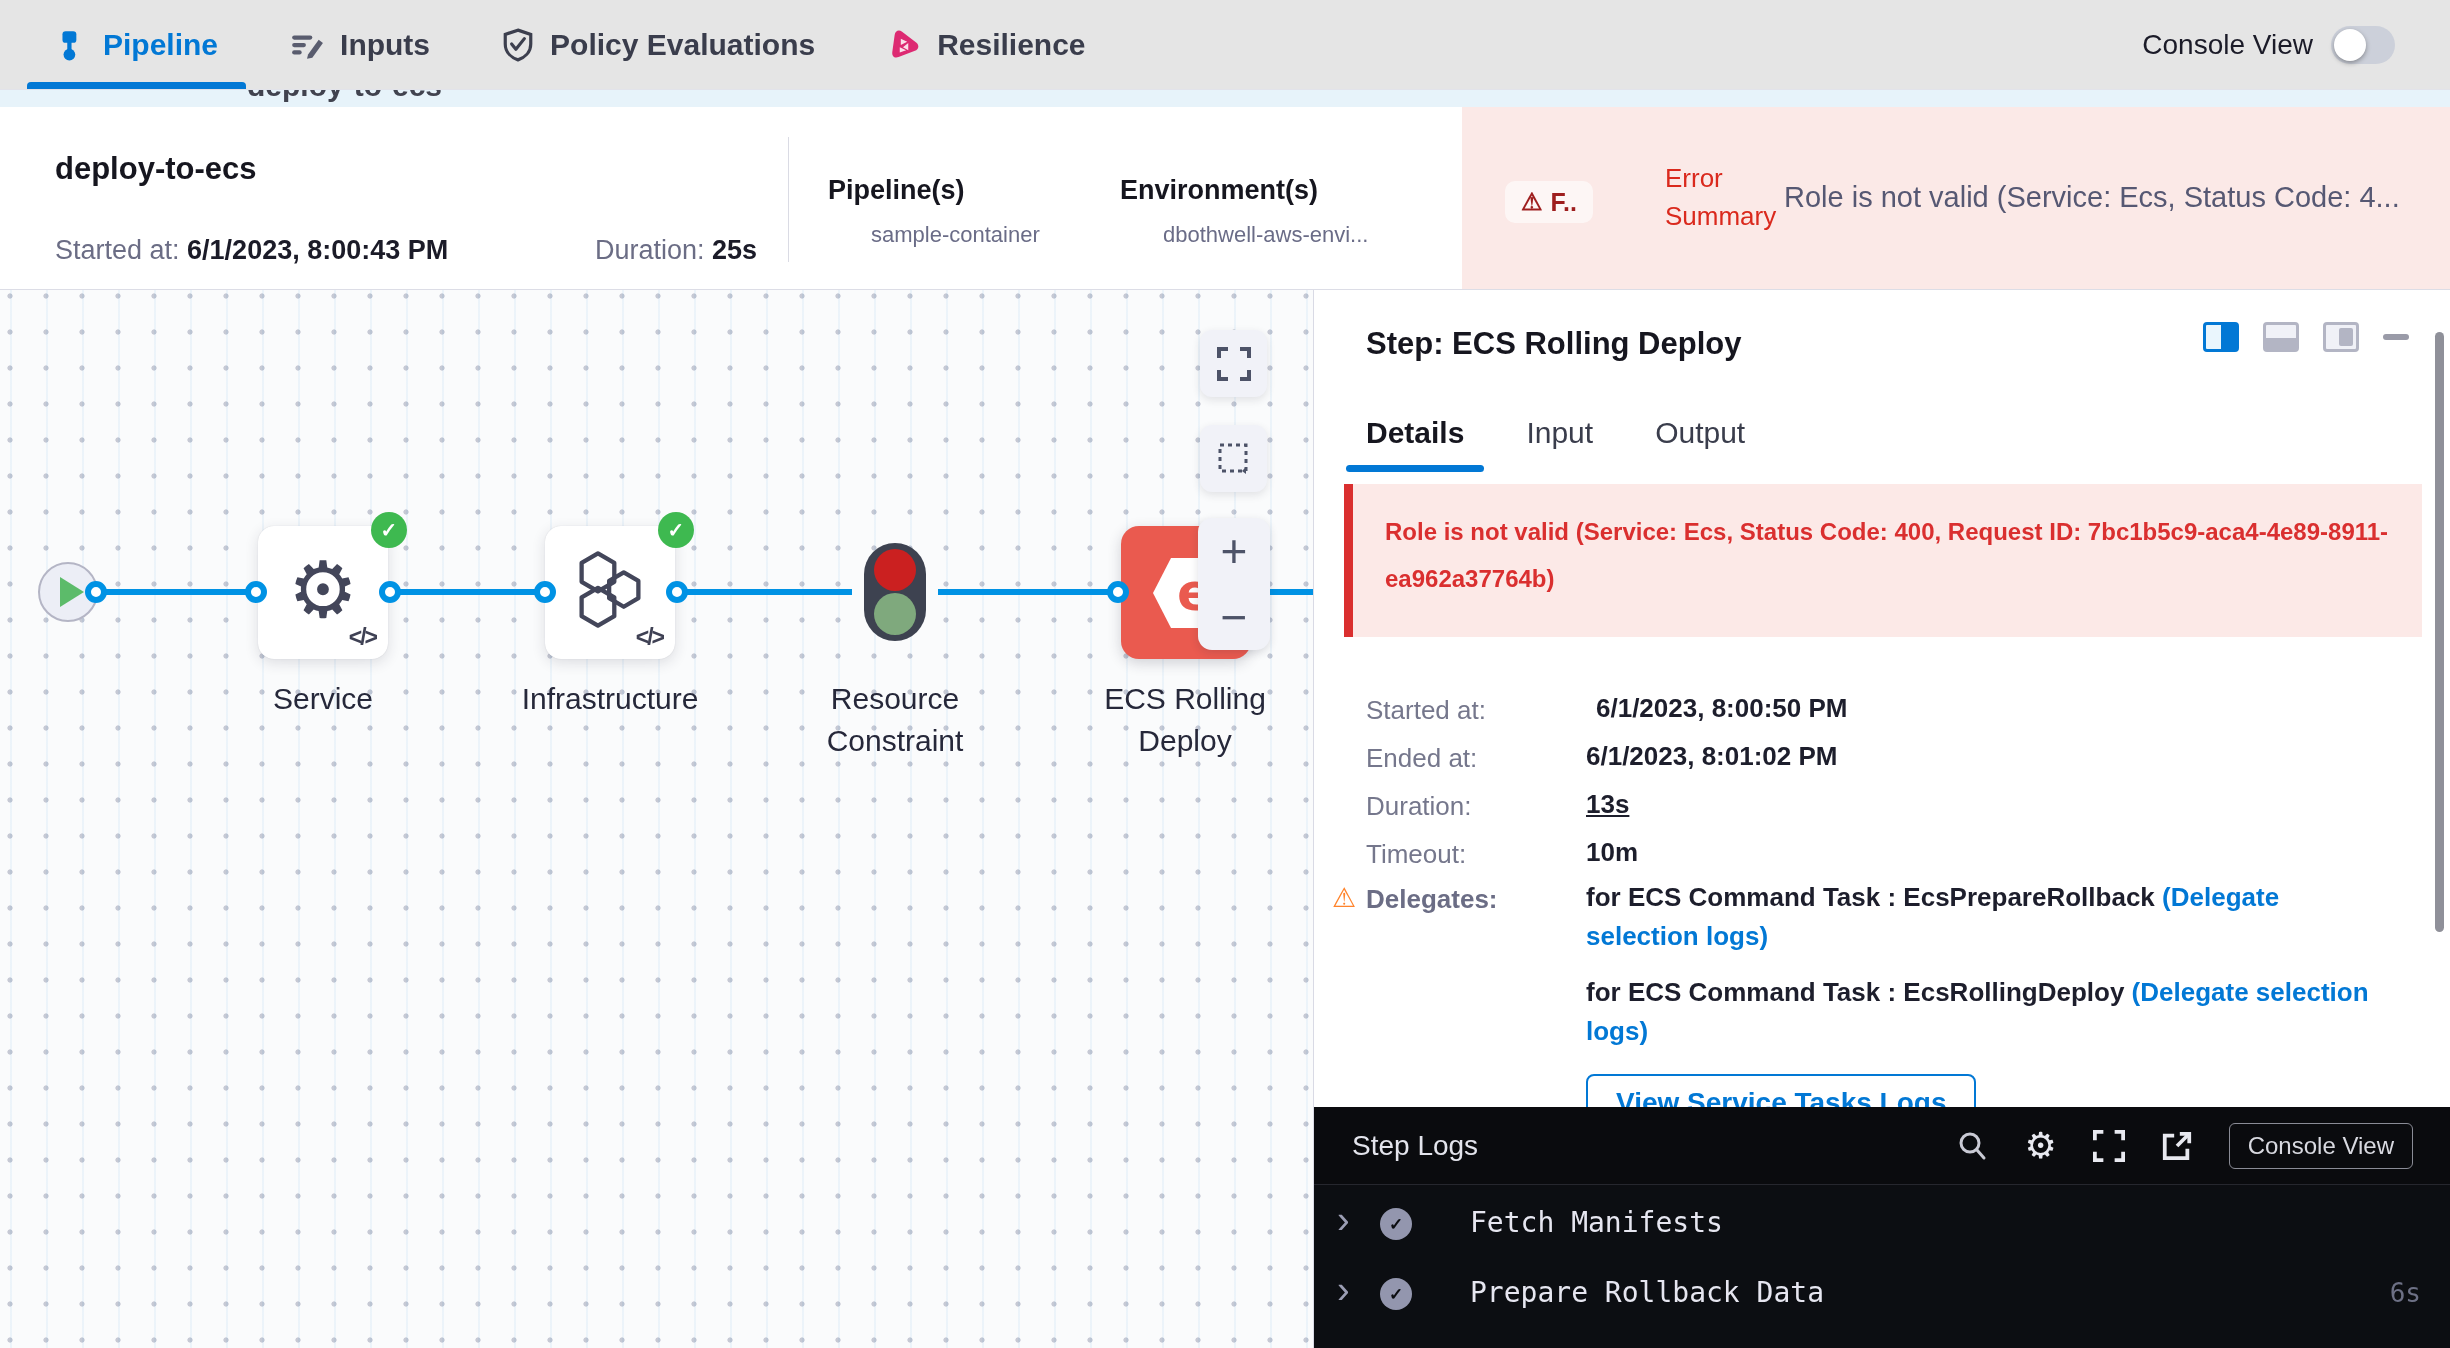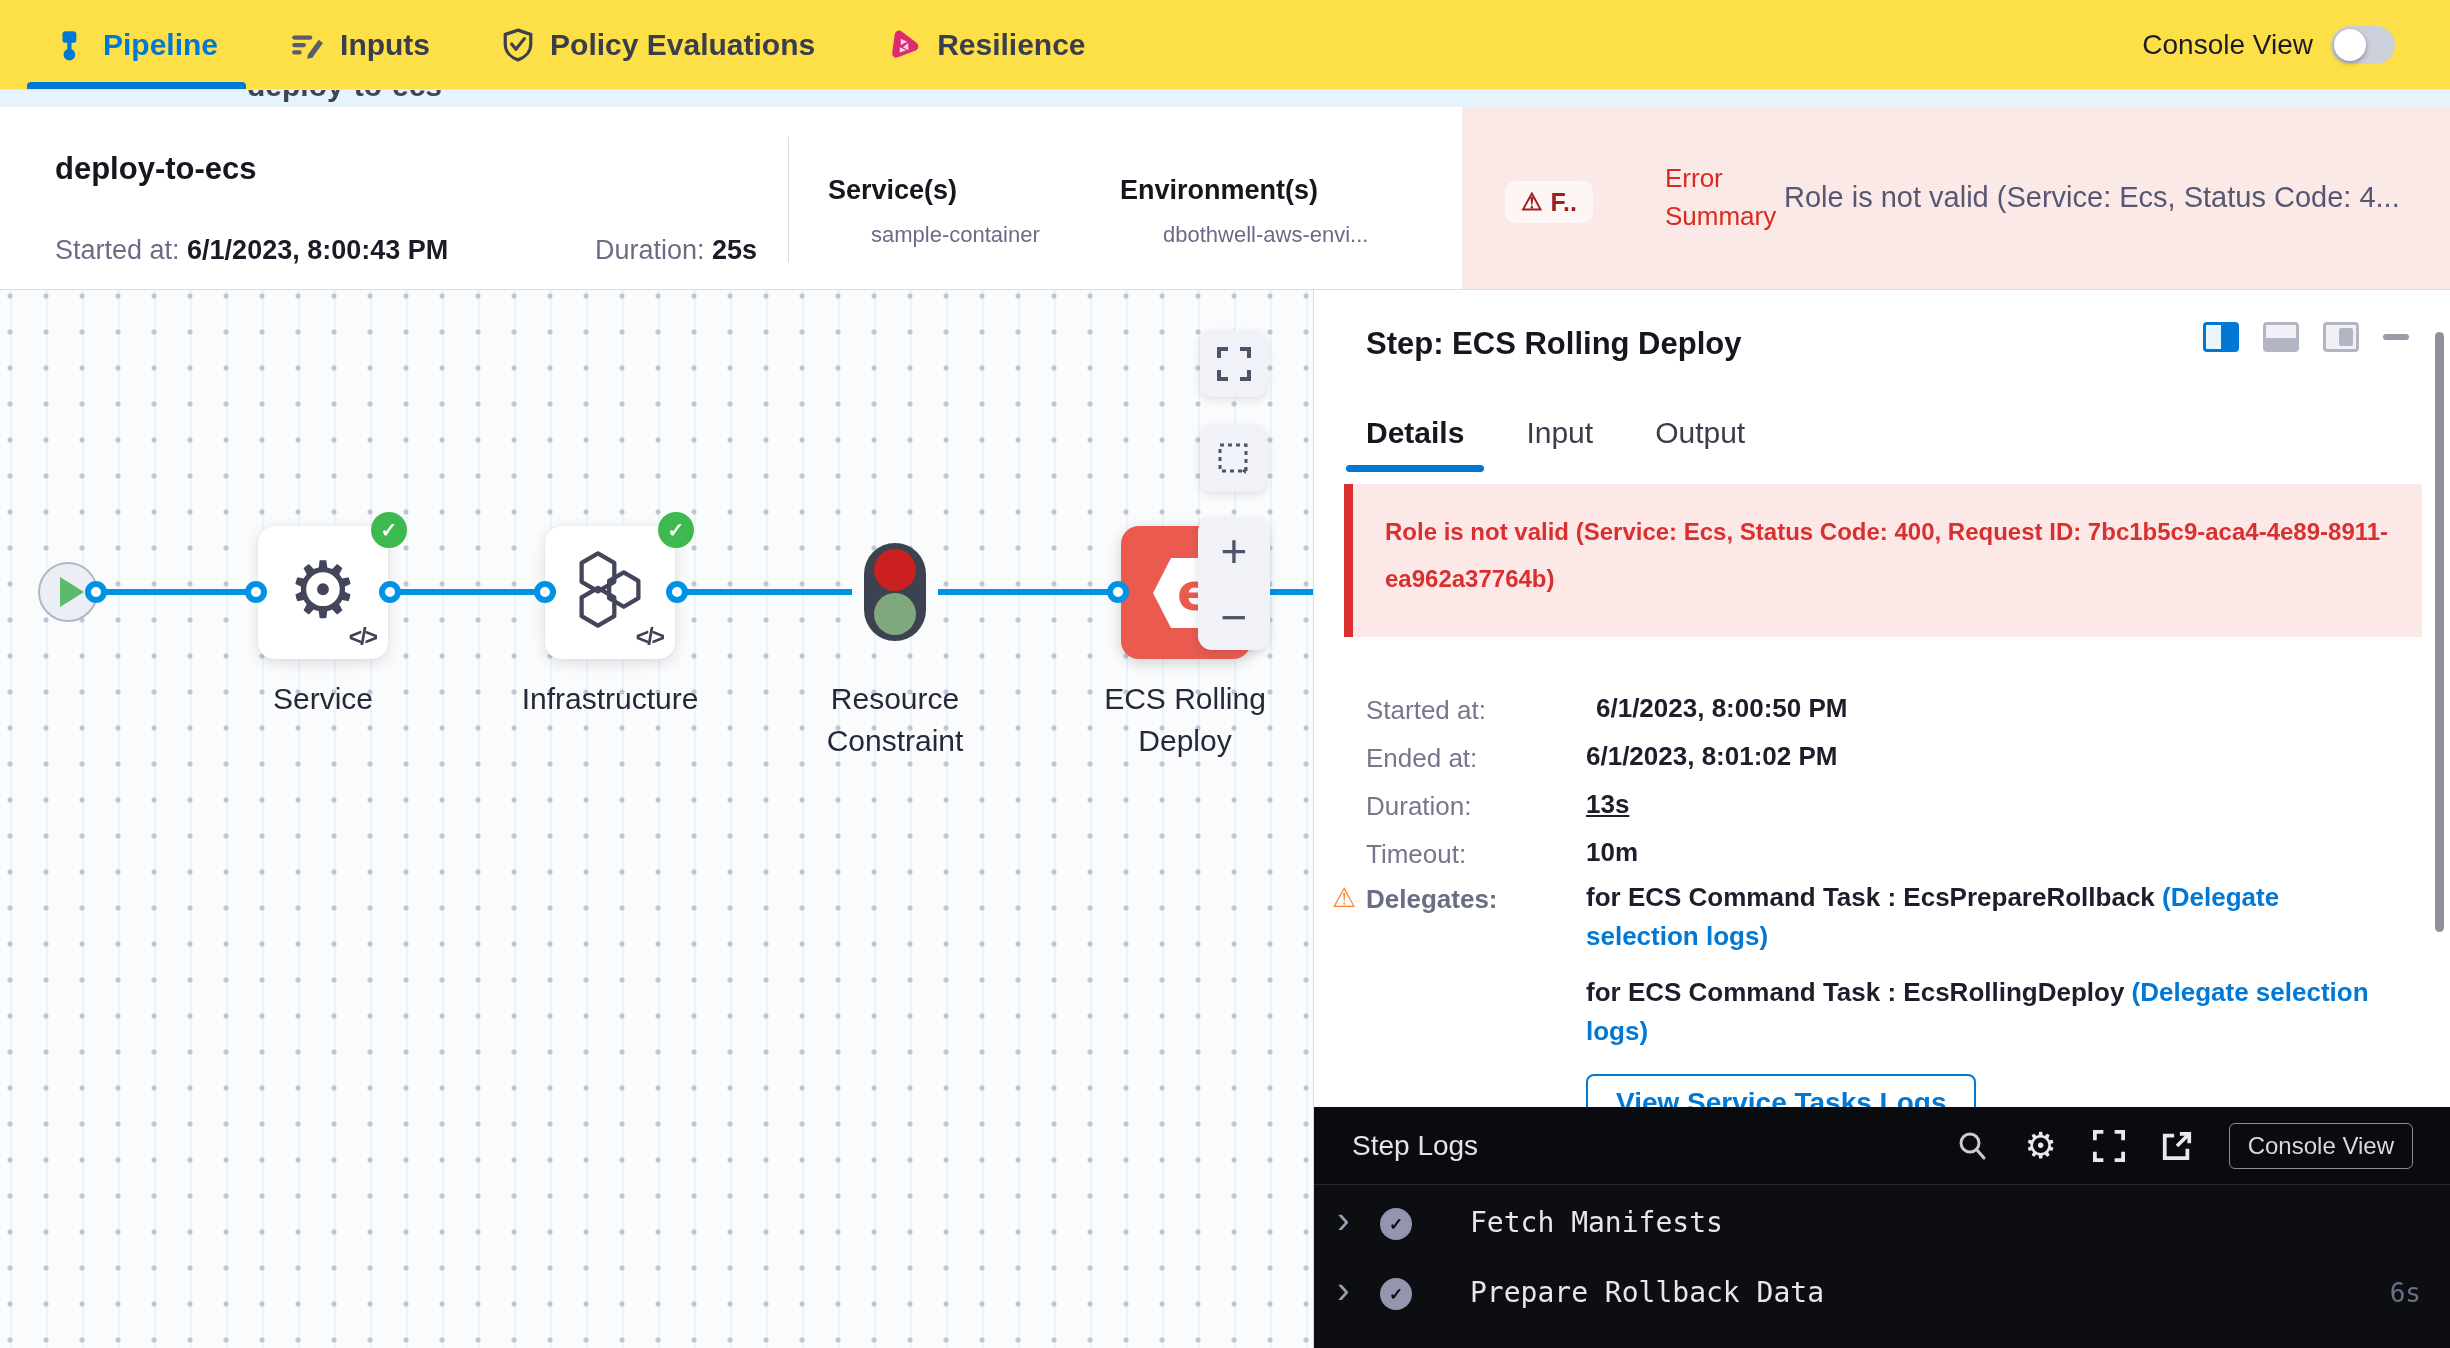--- a/index.html
+++ b/index.html
@@ -1,20 +1,20 @@
 <!DOCTYPE html>
 <html><head>
 <meta charset="utf-8">
 <style>
   * { margin:0; padding:0; box-sizing:border-box; }
   html,body { width:2450px; height:1348px; }
   body { font-family:"Liberation Sans", sans-serif; background:#fff; position:relative; overflow:hidden; color:#1b1b28; }
 
   
-  .topnav { position:absolute; left:0; top:0; width:2450px; height:90px; background:#fde047; border-bottom:1px solid #e2e3ea; display:flex; align-items:center; padding:0 55px; z-index:30; }
+  .topnav { position:absolute; left:0; top:0; width:2450px; height:90px; background:#e5e5e5; border-bottom:1px solid #e2e3ea; display:flex; align-items:center; padding:0 55px; z-index:30; }
   .nav-tabs { display:flex; align-items:center; gap:72px; height:100%; }
   .nav-tab { display:flex; align-items:center; gap:16px; height:100%; position:relative; font-size:30px; font-weight:600; color:#3a3d4c; cursor:pointer; }
   .nav-tab.active { color:#0278d5; }
   .nav-tab.active::after { content:''; position:absolute; left:-28px; right:-28px; bottom:0; height:7px; background:#0278d5; border-radius:4px 4px 0 0; }
   .nav-tab svg { display:block; }
   .console-view { margin-left:auto; display:flex; align-items:center; gap:18px; }
   .console-view .cv-label { font-size:28px; color:#1b1b28; }
   .toggle { width:64px; height:38px; border-radius:19px; background:#ccd0da; position:relative; cursor:pointer; }
   .toggle .knob { position:absolute; left:3px; top:3px; width:32px; height:32px; border-radius:50%; background:#fff; box-shadow:0 2px 5px rgba(0,0,0,.35); }
 
@@ -155,21 +155,21 @@
 <div class="scroll-strip">
   <div class="clipped-title">deploy-to-ecs</div>
 </div>
 
 <div class="exec-header">
   <div class="exec-title">deploy-to-ecs</div>
   <div class="exec-meta"><span>Started at: </span><b>6/1/2023, 8:00:43 PM</b></div>
   <div class="exec-duration"><span>Duration: </span><b>25s</b></div>
   <div class="hdr-divider"></div>
   <div class="svc-block">
-    <div class="hdr-block-label">Service(s)</div>
+    <div class="hdr-block-label">Pipeline(s)</div>
     <div class="hdr-block-value">sample-container</div>
   </div>
   <div class="env-block">
     <div class="hdr-block-label">Environment(s)</div>
     <div class="hdr-block-value">dbothwell-aws-envi...</div>
   </div>
   <div class="error-block">
     <div class="status-pill">
       <span class="warn">⚠</span>
       <span>F..</span>

